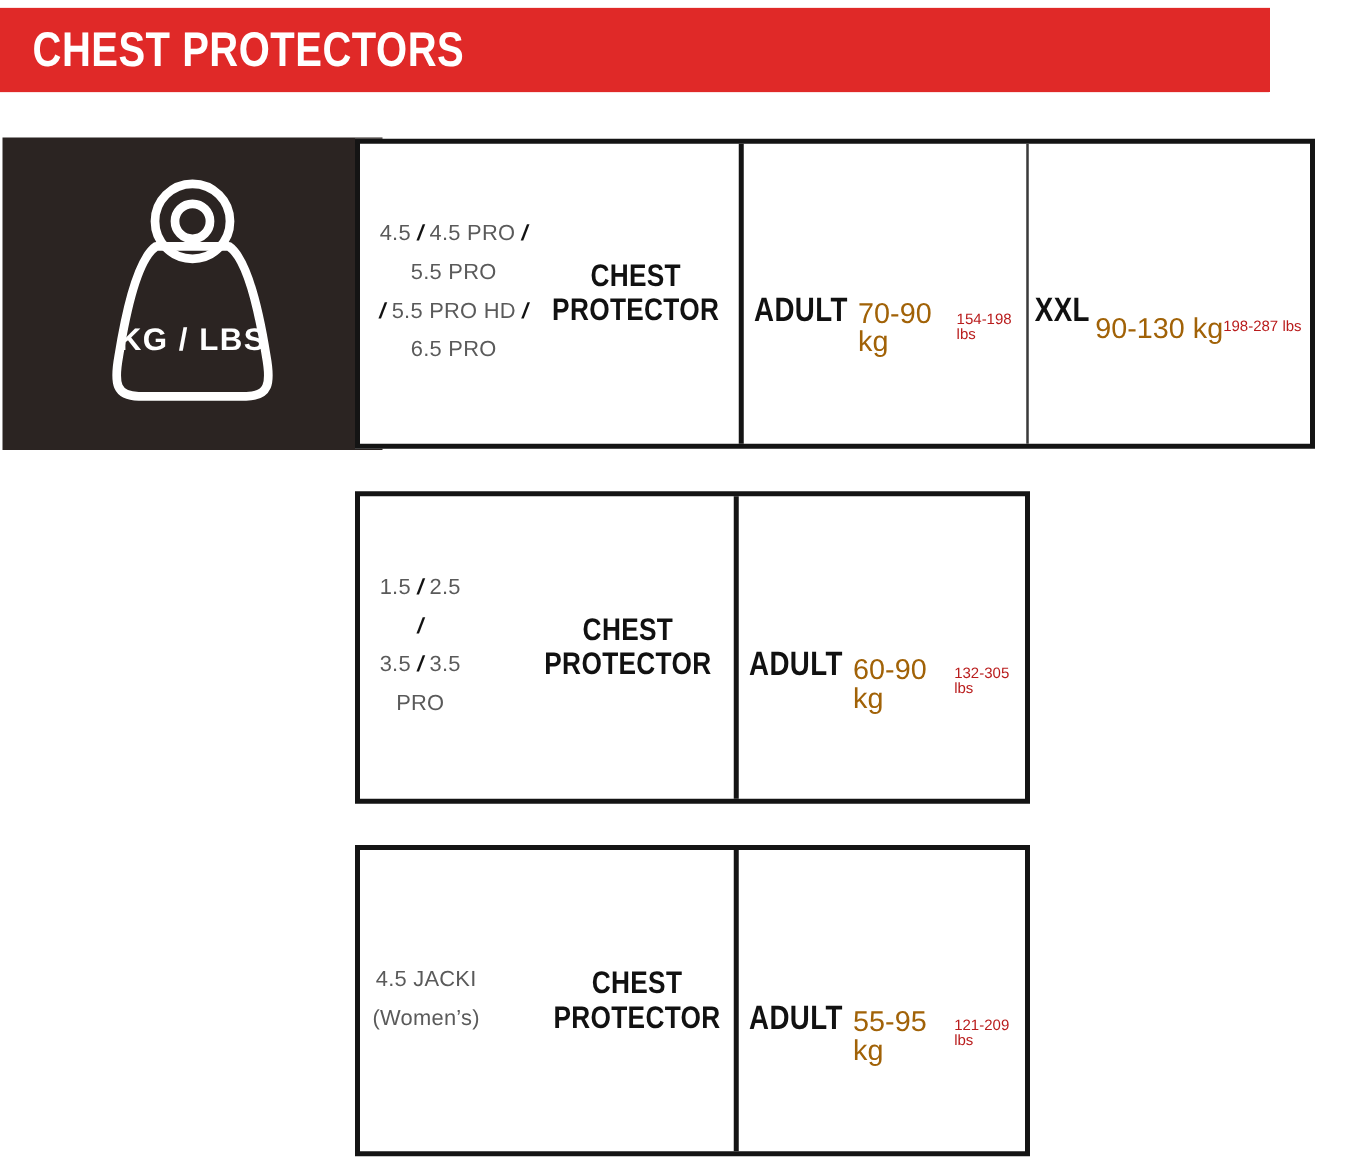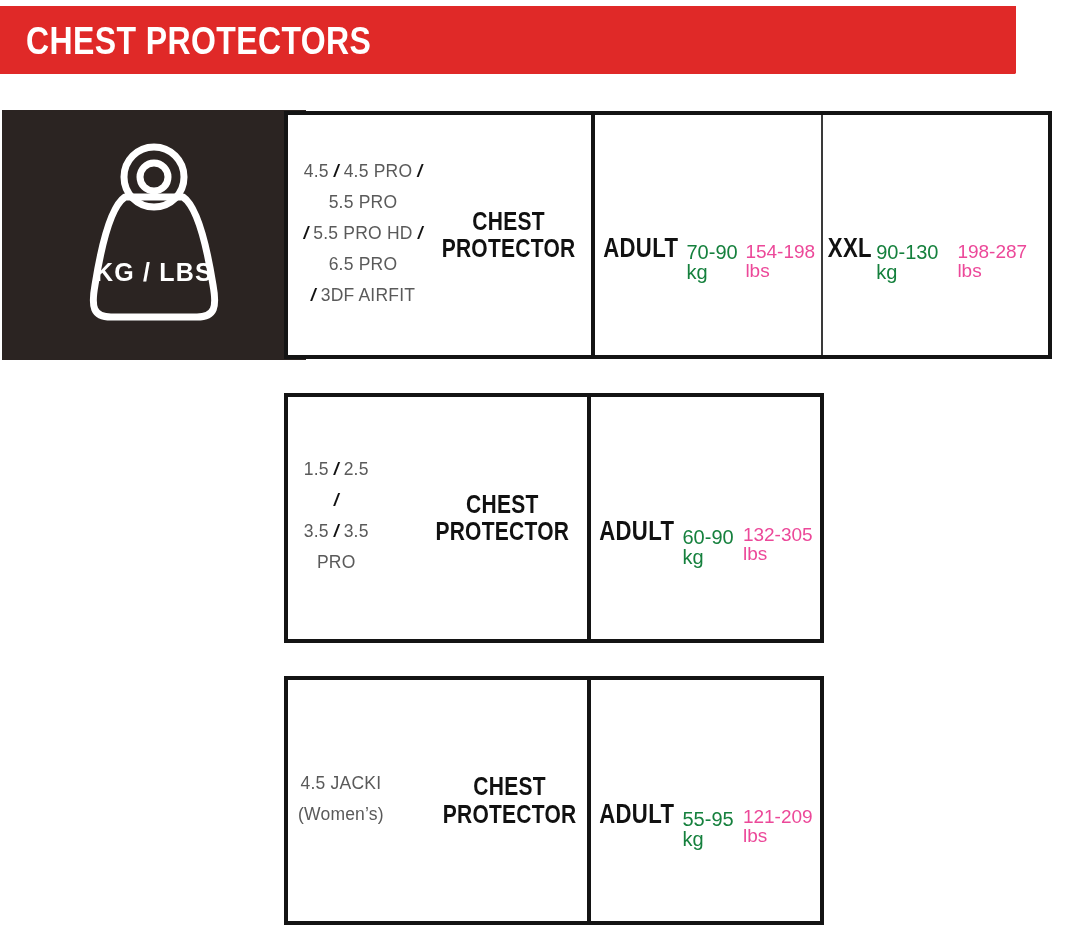--- a/index.html
+++ b/index.html
@@ -138,28 +138,28 @@
     color: #111111;
     font-family: "Liberation Sans Narrow", "Liberation Sans", sans-serif;
     font-size: 27px;
     font-weight: 700;
     letter-spacing: 0.4px;
     line-height: 1;
     transform: scaleX(0.82);
   }
   .size-kg {
     margin-top: 54px;
-    color: #15803d;
-    font-size: 20px;
+    color: #a16207;
+    font-size: 23px;
     line-height: 1;
   }
   .size-lbs {
     margin-top: 51px;
-    color: #ec4899;
-    font-size: 19px;
+    color: #b91c1c;
+    font-size: 12px;
     line-height: 1;
   }
   #table-2 .size-label, #table-3 .size-label { margin-top: 27px; }
   #table-2 .size-kg, #table-3 .size-kg { margin-top: 57px; }
 </style>
 </head>
 <body>
 
 <div id="header-banner">
   <div class="banner-shape"></div>
@@ -185,24 +185,20 @@
         <span>4.5 PRO</span>
         <span class="slash">/</span>
         <span>5.5 PRO</span>
       </div>
       <div>
         <span class="slash">/</span>
         <span>5.5 PRO HD</span>
         <span class="slash">/</span>
         <span>6.5 PRO</span>
       </div>
-      <div>
-        <span class="slash">/</span>
-        <span>3DF AIRFIT</span>
-      </div>
     </div>
     <div class="product-type">CHEST PROTECTOR</div>
   </div>
 
   <div class="cell size divider-thin">
     <div class="size-label">ADULT</div>
     <div class="size-kg">70-90 kg</div>
     <div class="size-lbs">154-198 lbs</div>
   </div>
 

